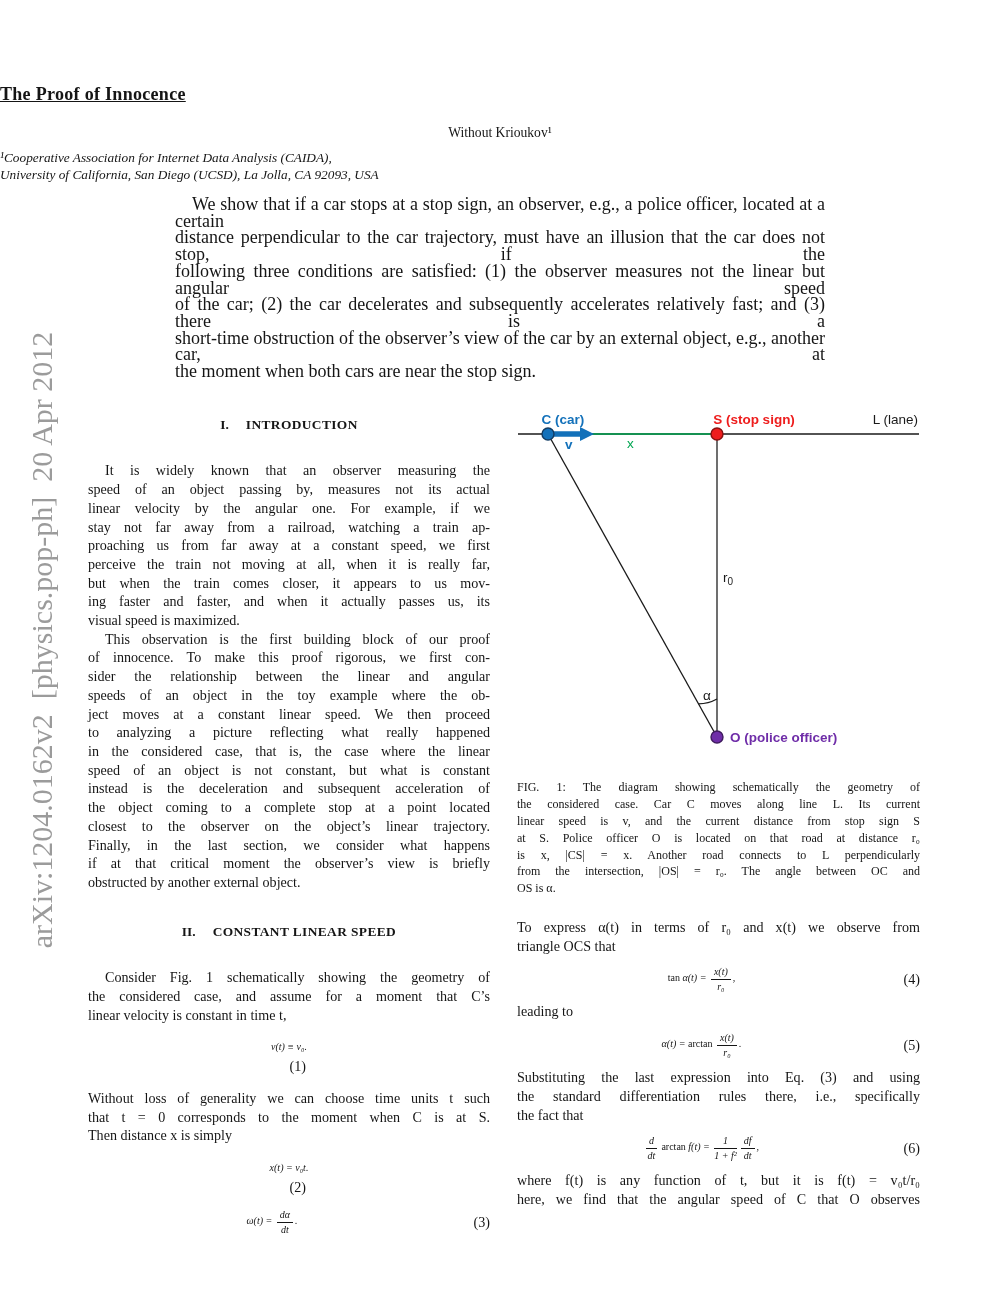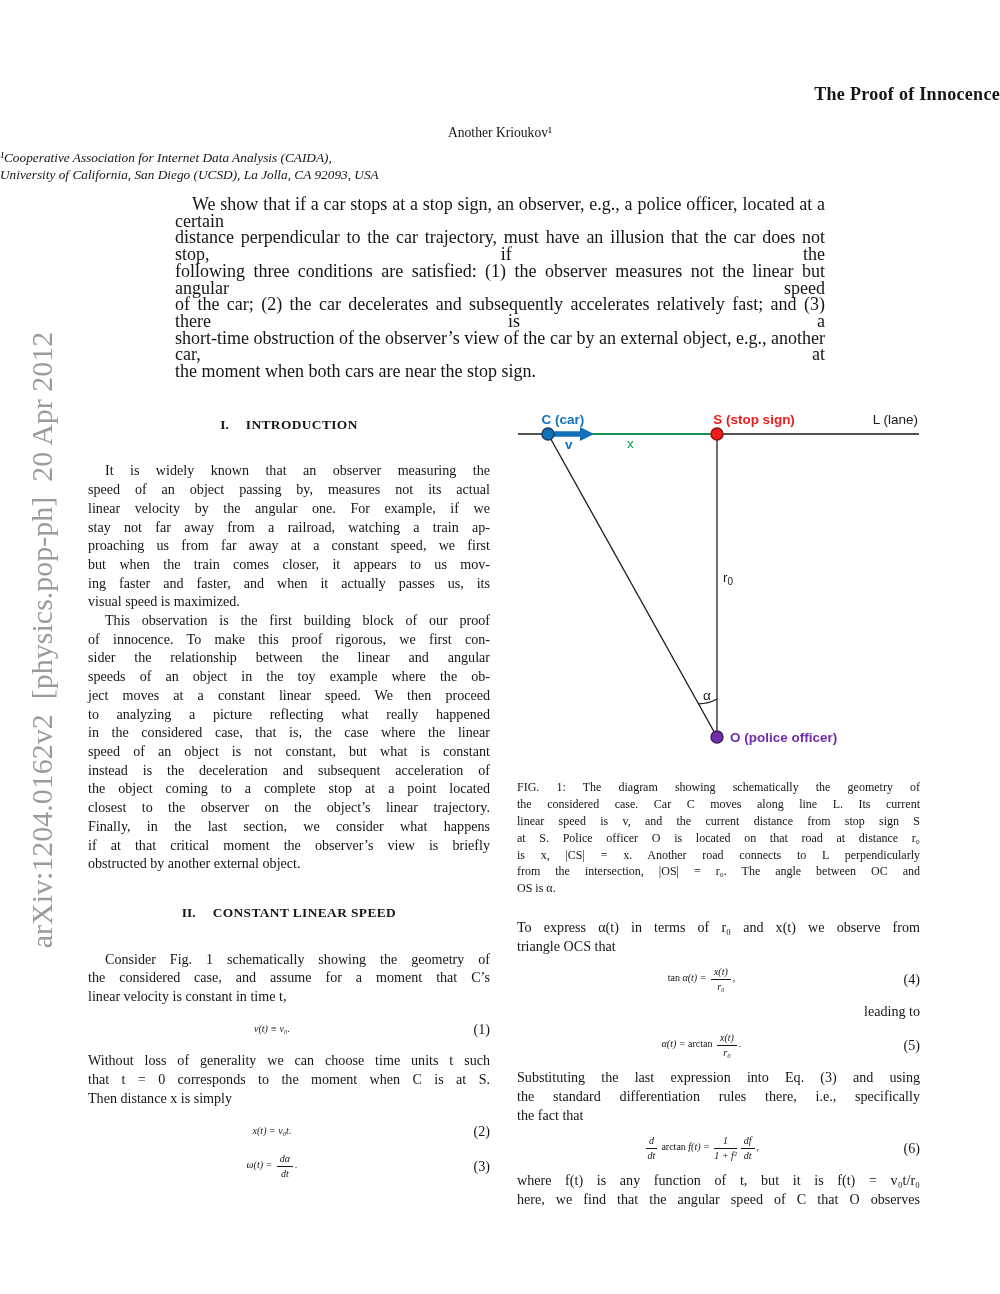--- a/index.html
+++ b/index.html
@@ -8,59 +8,59 @@
     font-family:"Liberation Serif","DejaVu Serif",serif; color:#151515;
     overflow:hidden;
   }
   .watermark {
     position:absolute; left:42px; top:640px;
     transform:translate(-50%,-50%) rotate(-90deg);
     white-space:pre; font-size:30px; color:#9b9b9b;
     font-family:"Liberation Serif","DejaVu Serif",serif;
   }
   .hdr { padding-top:84px; }
-  .title { text-align:right; font-size:18px; font-weight:bold; letter-spacing:.3px; }
+  .title { text-align:left; font-size:18px; font-weight:bold; letter-spacing:.3px;text-decoration:underline; }
   .author { text-align:center; font-size:13.6px; margin-top:20px; }
   .affil { text-align:left; font-style:italic; font-size:13.3px; line-height:16.5px; margin-top:9px; }
   .abstract { width:650px; margin:13px auto 0; font-size:18px; line-height:16.7px; }
   .columns { display:flex; gap:27px; margin:28px 80px 0 88px; }
   .col { width:403px; font-size:14.1px; line-height:18.7px; }
   .line { text-align:justify; text-align-last:justify; }
   .line.last { text-align-last:left; }
   .line.indent { text-indent:17px; }
   .sec-heading { text-align:center; font-weight:bold; font-size:13.4px; margin:8px 0 27px; }
   .sec-heading .sec-title { margin-left:17px; letter-spacing:.4px; }
   .sec-heading.second { margin-top:31px; }
   .eqrow { display:flex; align-items:center; }
-  .eqrow.simple { margin:14px 0 13px; }
+  .eqrow.simple { margin:14px 0 13px;flex-direction:column; }
   .eqrow.fracrow { margin:11px 0 10px; }
   .eqbody { flex:1; text-align:center; font-size:10px; }
   .math { font-style:italic; }
   .fn { font-style:normal; }
   .eqnum { width:34px; text-align:right; font-size:14.1px; }
   .frac { display:inline-block; vertical-align:middle; text-align:center; line-height:1.15; margin:0 2px; }
   .frac .top { display:block; border-bottom:1px solid #151515; padding:0 3px 1px; }
   .frac .bot { display:block; padding-top:1px; }
   .fig-wrap { margin:2px 0 13px; }
   .caption { font-size:12px; line-height:16.8px; }
   .rc-body { margin-top:21px; }
-  .plainline { text-align:right; margin:2px 0; }
+  .plainline { text-align:left; margin:2px 0; }
   svg text { font-family:"Liberation Sans","DejaVu Sans",sans-serif; font-size:13.5px; }
   svg text.b { font-weight:bold; }
 </style>
 </head>
 <body>
 
 <div class="page">
 
   <div class="watermark">arXiv:1204.0162v2  [physics.pop-ph]  20 Apr 2012</div>
 
   <div class="hdr">
     <div class="title">The Proof of Innocence</div>
-    <div class="author">Another Krioukov¹</div>
+    <div class="author">Without Krioukov¹</div>
     <div class="affil">
       <div>¹Cooperative Association for Internet Data Analysis (CAIDA),</div>
       <div>University of California, San Diego (UCSD), La Jolla, CA 92093, USA</div>
     </div>
     <div class="abstract">
         <div class="line indent">We show that if a car stops at a stop sign, an observer, e.g., a police officer, located at a certain</div>
         <div class="line">distance perpendicular to the car trajectory, must have an illusion that the car does not stop, if the</div>
         <div class="line">following three conditions are satisfied: (1) the observer measures not the linear but angular speed</div>
         <div class="line">of the car; (2) the car decelerates and subsequently accelerates relatively fast; and (3) there is a</div>
         <div class="line">short-time obstruction of the observer’s view of the car by an external object, e.g., another car, at</div>
@@ -74,20 +74,21 @@
       <div class="sec-heading">
         <span>I.</span><span class="sec-title">INTRODUCTION</span>
       </div>
 
       <div class="para">
           <div class="line indent">It is widely known that an observer measuring the</div>
           <div class="line">speed of an object passing by, measures not its actual</div>
           <div class="line">linear velocity by the angular one.  For example, if we</div>
           <div class="line">stay not far away from a railroad, watching a train ap-</div>
           <div class="line">proaching us from far away at a constant speed, we first</div>
+          <div class="line">perceive the train not moving at all, when it is really far,</div>
           <div class="line">but when the train comes closer, it appears to us mov-</div>
           <div class="line">ing faster and faster, and when it actually passes us, its</div>
           <div class="line last">visual speed is maximized.</div>
         </div>
       <div class="para">
           <div class="line indent">This observation is the first building block of our proof</div>
           <div class="line">of innocence.  To make this proof rigorous, we first con-</div>
           <div class="line">sider the relationship between the linear and angular</div>
           <div class="line">speeds of an object in the toy example where the ob-</div>
           <div class="line">ject moves at a constant linear speed.  We then proceed</div>

